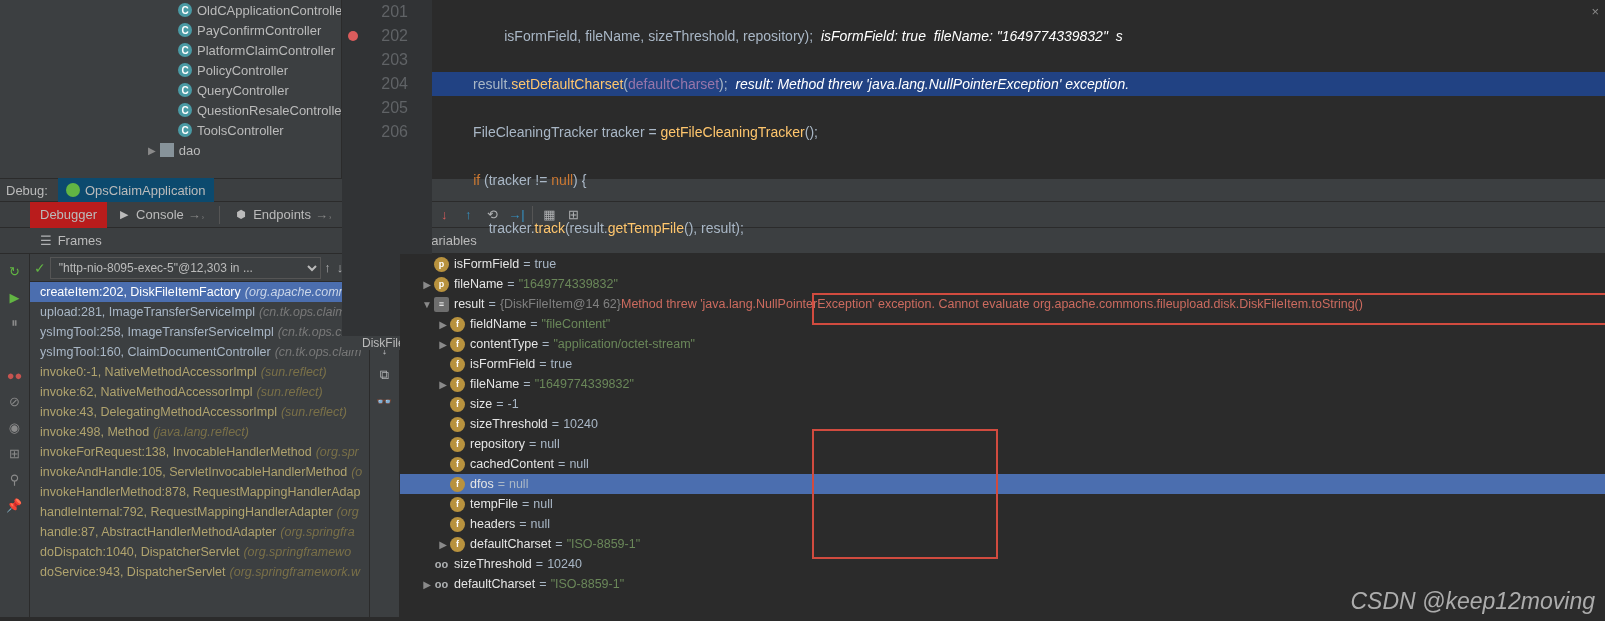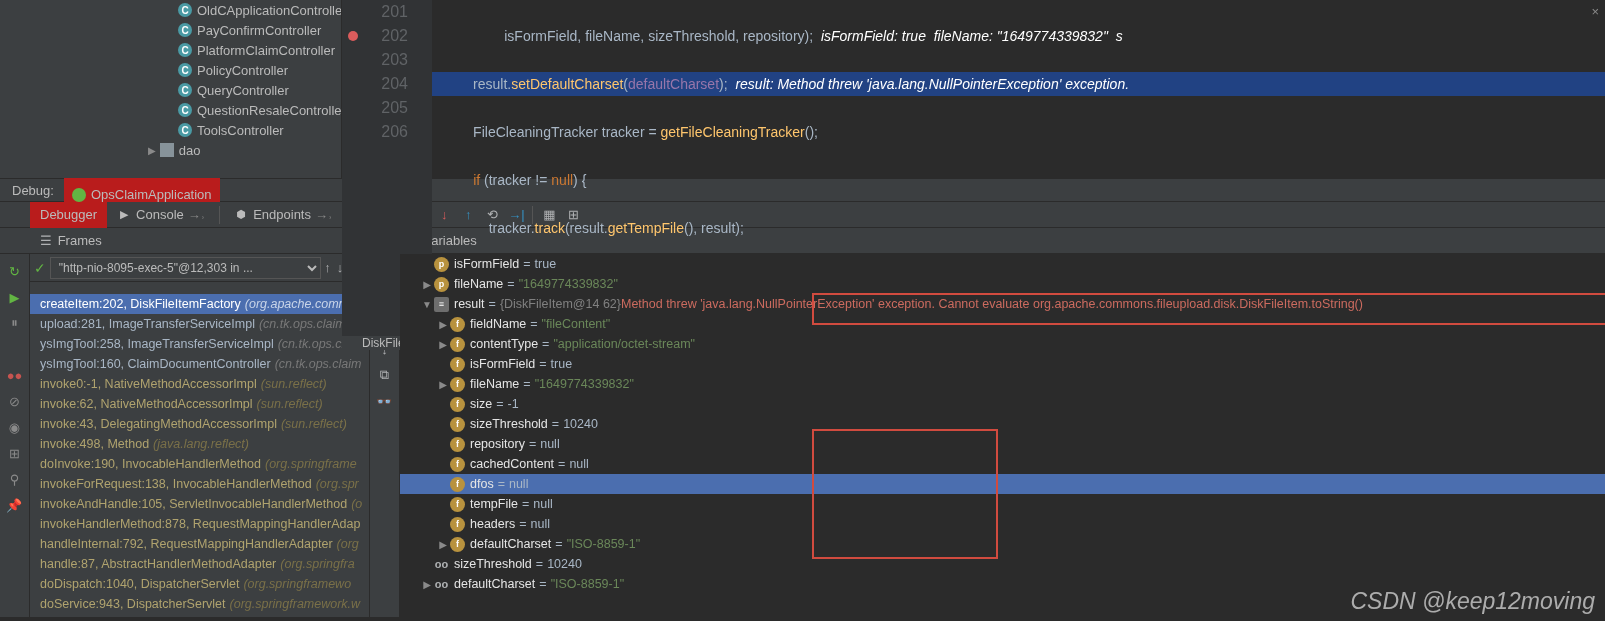--- a/index.html
+++ b/index.html
@@ -22,23 +22,23 @@
 .code .row.hl { background:#214283; margin-left:-10px; padding-left:10px; }
 .kw { color:#cc7832; }
 .mth { color:#ffc66d; }
 .fld { color:#9876aa; }
 .cmt { color:#ffffff; font-style:italic; }
 .str { color:#6a8759; }
 .bcrumb { height:24px; background:#3c3f41; display:flex; align-items:center; padding-left:20px; color:#bbbbbb; font-size:12px; }
 .bcrumb .sep { color:#606366; margin:0 6px; }
 .close-x { position:absolute; top:4px; right:6px; color:#8a8a8a; cursor:pointer; }
 
-.dbg-bar { height:24px; background:#3c3f41; display:flex; align-items:center; border-top:1px solid #2b2b2b; border-bottom:1px solid #2b2b2b; padding-left:12px; }
+.dbg-bar { height:24px; background:#3c3f41; display:flex; align-items:center; border-top:1px solid #2b2b2b; border-bottom:1px solid #2b2b2b; padding-left:6px; }
 .dbg-bar .lbl { color:#bbbbbb; margin-right:10px; }
-.dbg-bar .tab { display:flex; align-items:flex-end; padding:0 8px; height:24px; background:#b91c1c; color:#bbbbbb; }
+.dbg-bar .tab { display:flex; align-items:center; padding:0 8px; height:24px; background:#0c4a6e; color:#bbbbbb; }
 .dbg-bar .bug { width:14px; height:14px; background:#62b543; border-radius:50%; margin-right:5px; }
 
 .tool-row { height:26px; background:#3c3f41; display:flex; align-items:center; border-bottom:1px solid #2b2b2b; }
 .tool-row .spacer { width:30px; }
 .tab-btn { padding:0 10px; height:26px; display:flex; align-items:center; color:#bbbbbb; cursor:pointer; }
 .tab-btn.active { background:#b91c1c; }
 .tab-btn .ic { margin-right:5px; width:14px; height:14px; display:inline-flex; align-items:center; justify-content:center; font-size:11px; }
 .vsep { width:1px; height:18px; background:#555; margin:0 4px; }
 .ticon { width:22px; height:22px; display:flex; align-items:center; justify-content:center; color:#afb1b3; cursor:pointer; margin:0 1px; }
 .ticon.blue { color:#3592c4; }
@@ -54,21 +54,21 @@
 .side-tb { width:30px; background:#3c3f41; display:flex; flex-direction:column; align-items:center; padding-top:4px; border-right:1px solid #2b2b2b; }
 .side-tb .btn { width:20px; height:20px; margin:3px 0; display:flex; align-items:center; justify-content:center; cursor:pointer; color:#8a8a8a; }
 .side-tb .btn.grn { color:#62b543; }
 .side-tb .btn.red { color:#c75450; }
 
 .frames-p { width:340px; background:#3c3f41; display:flex; flex-direction:column; border-right:1px solid #2b2b2b; }
 .thread-sel { height:28px; display:flex; align-items:center; padding:0 4px; border-bottom:1px solid #2b2b2b; }
 .thread-sel .chk { color:#62b543; margin-right:4px; font-size:14px; }
 .thread-sel select { flex:1; background:#3c3f41; border:1px solid #555; color:#bbbbbb; padding:2px 4px; font-size:12px; height:22px; }
 .thread-sel .nav { color:#afb1b3; margin:0 3px; cursor:pointer; }
-.frames-list { flex:1; overflow:hidden;margin-top:12px; }
+.frames-list { flex:1; overflow:hidden; }
 .frame-row { padding:2px 6px 2px 10px; height:20px; display:flex; align-items:center; cursor:pointer; white-space:nowrap; overflow:hidden; font-size:12.5px; }
 .frame-row.sel { background:#4b6eaf; color:#fff; }
 .frame-row .pkg { color:#787878; font-style:italic; margin-left:4px; }
 .frame-row.sel .pkg { color:#c8d4e8; }
 .frame-row.ylw { color:#b0a36e; }
 .frame-row.ylw .pkg { color:#7a7048; }
 
 .mid-tb { width:30px; background:#3c3f41; display:flex; flex-direction:column; align-items:center; padding-top:4px; border-right:1px solid #2b2b2b; }
 .mid-tb .btn { width:20px; height:20px; margin:3px 0; cursor:pointer; color:#afb1b3; display:flex; align-items:center; justify-content:center; }
 
@@ -263,24 +263,20 @@
         </div>
         <div class="frame-row ylw">
           <span>invoke:43, DelegatingMethodAccessorImpl</span>
           <span class="pkg">(sun.reflect)</span>
         </div>
         <div class="frame-row ylw">
           <span>invoke:498, Method</span>
           <span class="pkg">(java.lang.reflect)</span>
         </div>
         <div class="frame-row ylw">
-          <span>doInvoke:190, InvocableHandlerMethod</span>
-          <span class="pkg">(org.springframe</span>
-        </div>
-        <div class="frame-row ylw">
           <span>invokeForRequest:138, InvocableHandlerMethod</span>
           <span class="pkg">(org.spr</span>
         </div>
         <div class="frame-row ylw">
           <span>invokeAndHandle:105, ServletInvocableHandlerMethod</span>
           <span class="pkg">(o</span>
         </div>
         <div class="frame-row ylw">
           <span>invokeHandlerMethod:878, RequestMappingHandlerAdap</span>
           <span class="pkg"></span>

